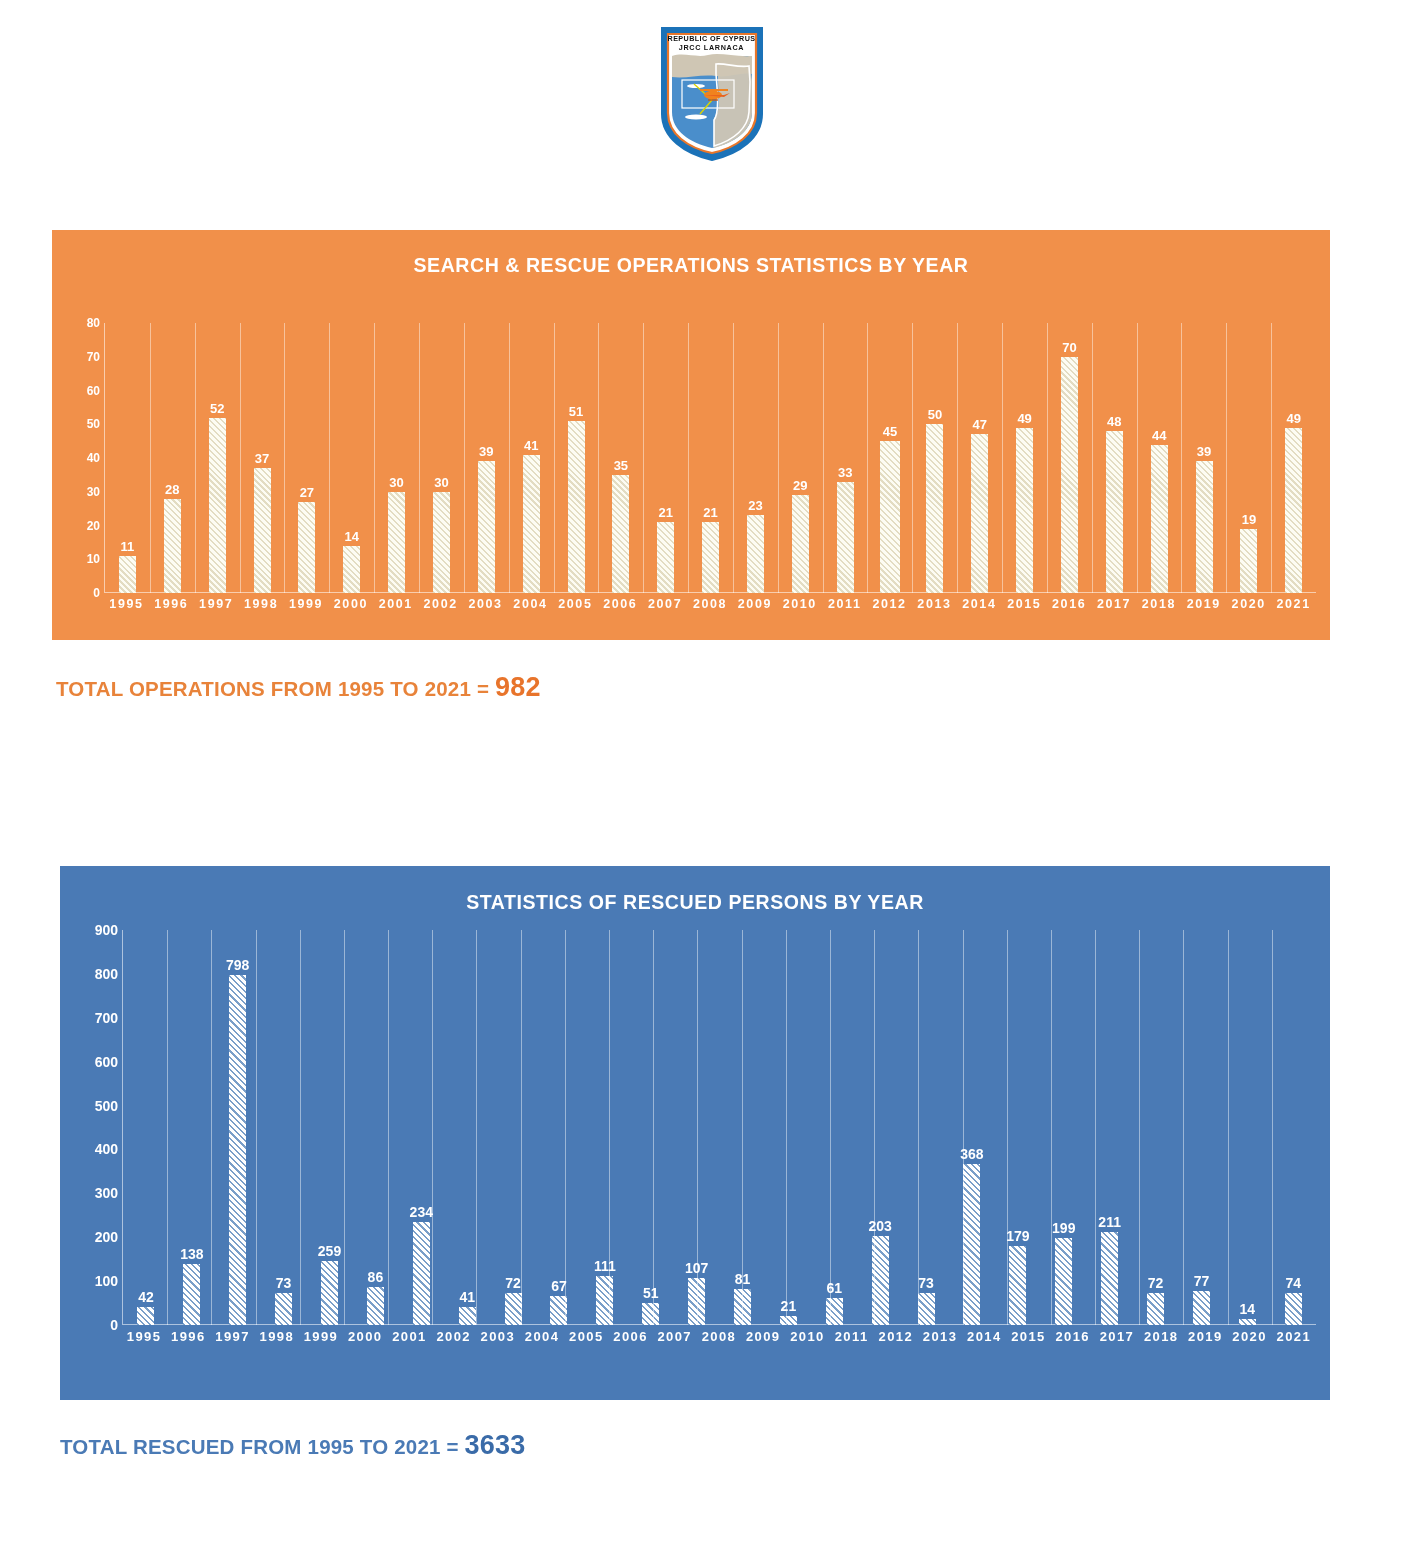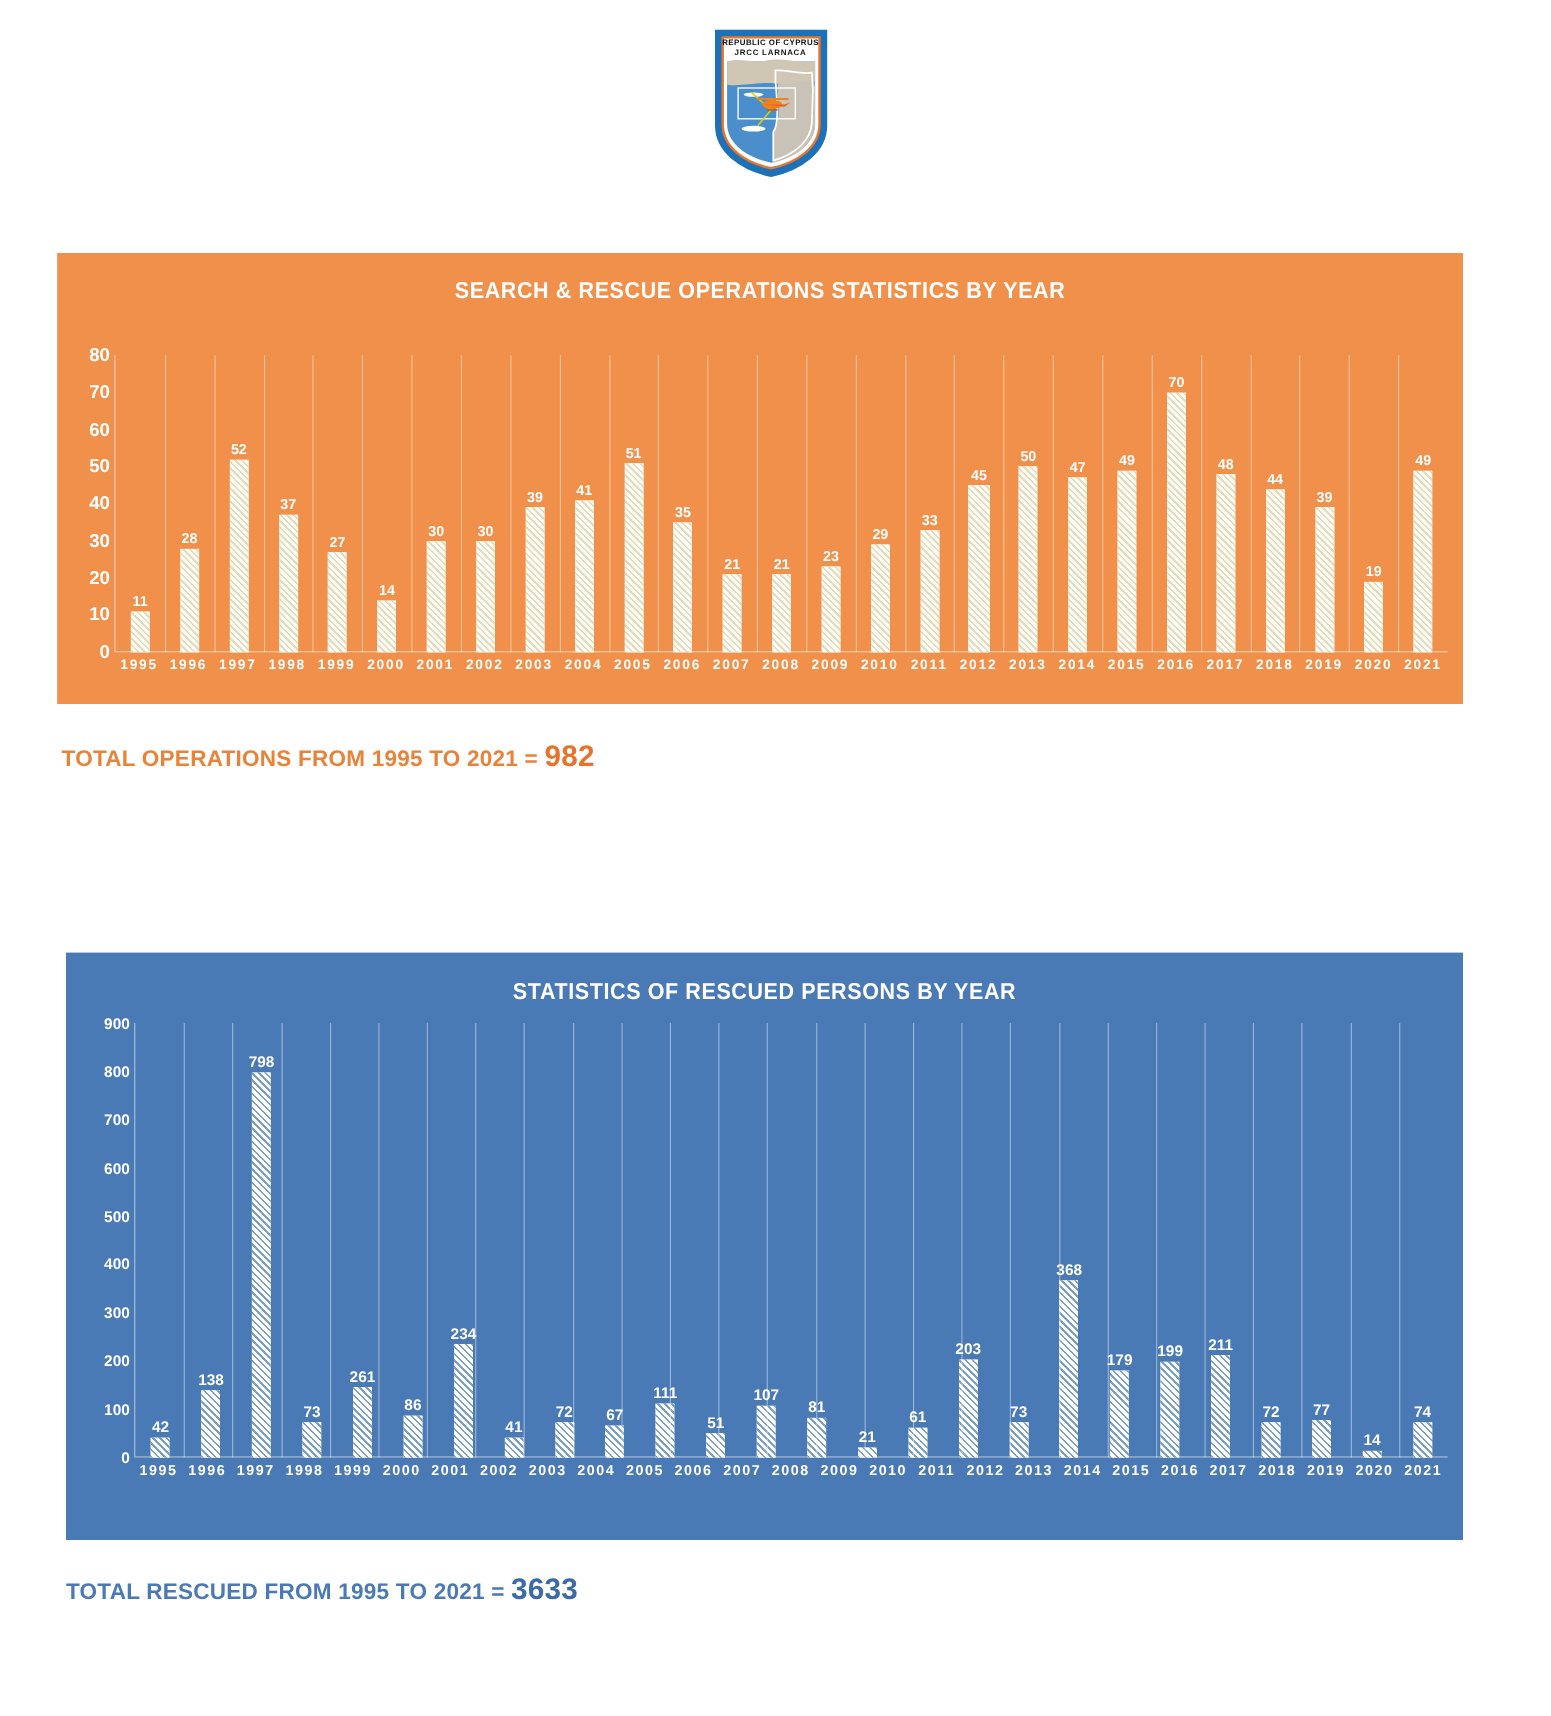--- a/index.html
+++ b/index.html
@@ -8,21 +8,21 @@
     margin: 0; padding: 0;
     width: 1410px; height: 1560px;
     background: #ffffff;
     font-family: "Liberation Sans", sans-serif;
     overflow: hidden;
   }
   .page { position: relative; width: 1410px; height: 1560px; background:#fff; }
 
   
   .logo-wrap {
-    position: absolute; left: 4px; top: 22px; width: 1352px;
+    position: absolute; left: 15px; top: 22px; width: 1352px;
     display: flex; justify-content: center; align-items: flex-start; padding-left: 41px;
   }
   .shield { position: relative; width: 112px; height: 142px; }
   .shield-svg { display:block; width:112px; height:142px; }
   .shield-text {
     position:absolute; left:0; top:12px; width:112px;
     text-align:center; pointer-events:none;
   }
   .shield-text .l1 {
     display:block; font-size:7.2px; font-weight:bold; color:#111;
@@ -42,21 +42,21 @@
     transform: scaleX(0.93); transform-origin: center;
   }
   .plot {
     position:relative;
   }
   .yaxis {
     position:absolute; left:0; top:0; bottom:0; width:38px;
   }
   .ytick {
     position:absolute; right:4px; transform: translateY(-50%);
-    color:#ffffff; font-size:17px; font-weight:bold; white-space:nowrap;
+    color:#ffffff; font-size:12px; font-weight:bold; white-space:nowrap;
     font-family:"Liberation Sans", sans-serif;
   }
   .grid-area {
     position:absolute; top:0; right:0; bottom:0;
     border-left:1px solid rgba(255,255,255,0.55);
   }
   .gridline-v {
     position:absolute; top:0; bottom:0; width:1px;
     background: rgba(255,255,255,0.45);
   }
@@ -432,21 +432,21 @@
                 <div class="bar-val" style="bottom: calc(100% + 2px);">798</div>
               </div>
             </div>
             <div class="barcell">
               <div class="bar" style="height: 8.11111%;">
                 <div class="bar-val" style="bottom: calc(100% + 2px);">73</div>
               </div>
             </div>
             <div class="barcell">
               <div class="bar" style="height: 16.1111%;">
-                <div class="bar-val" style="bottom: calc(100% + 2px);">261</div>
+                <div class="bar-val" style="bottom: calc(100% + 2px);">259</div>
               </div>
             </div>
             <div class="barcell">
               <div class="bar" style="height: 9.55556%;">
                 <div class="bar-val" style="bottom: calc(100% + 2px);">86</div>
               </div>
             </div>
             <div class="barcell">
               <div class="bar" style="height: 26%;">
                 <div class="bar-val" style="bottom: calc(100% + 2px);">234</div>

